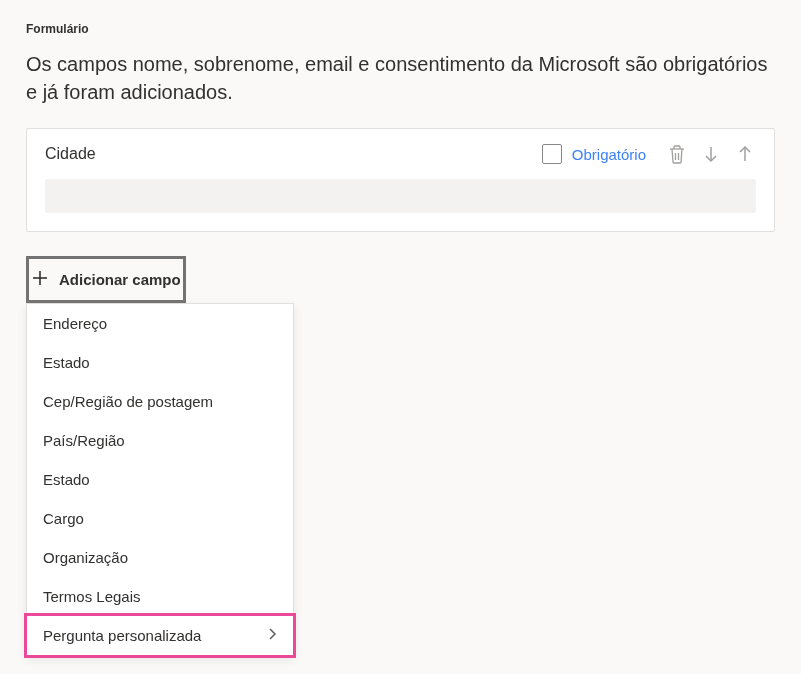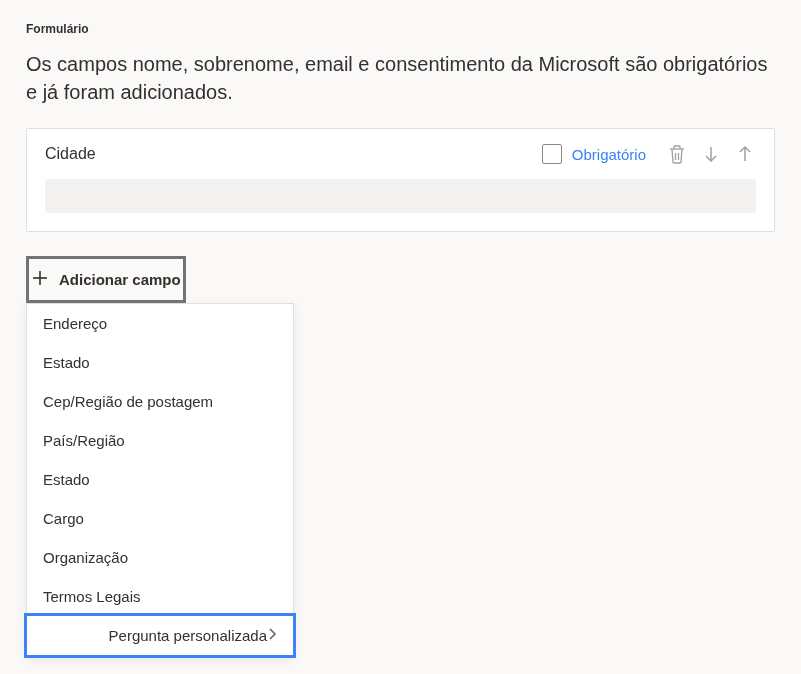--- a/index.html
+++ b/index.html
@@ -102,25 +102,24 @@
     .dropdown-item {
       padding: 11px 16px;
       font-size: 15px;
       color: #323130;
       cursor: pointer;
       display: flex;
       align-items: center;
       justify-content: space-between;
     }
     .dropdown-item.highlight-boxed {
-      border: 3px solid #3b82f6;
+      border: 3px solid #ec4899;
       margin: -3px;
       position: relative;
       z-index: 2;
-      justify-content: flex-end;
     }
     .chevron-right svg { stroke: #605e5c; fill: none; }
     .menu-region { position: relative; }
   </style>
 </head>
 <body>
 
 <div class="container">
   <div class="section-title">Formulário</div>
   <div class="description">Os campos nome, sobrenome, email e consentimento da Microsoft são obrigatórios e já foram adicionados.</div>

